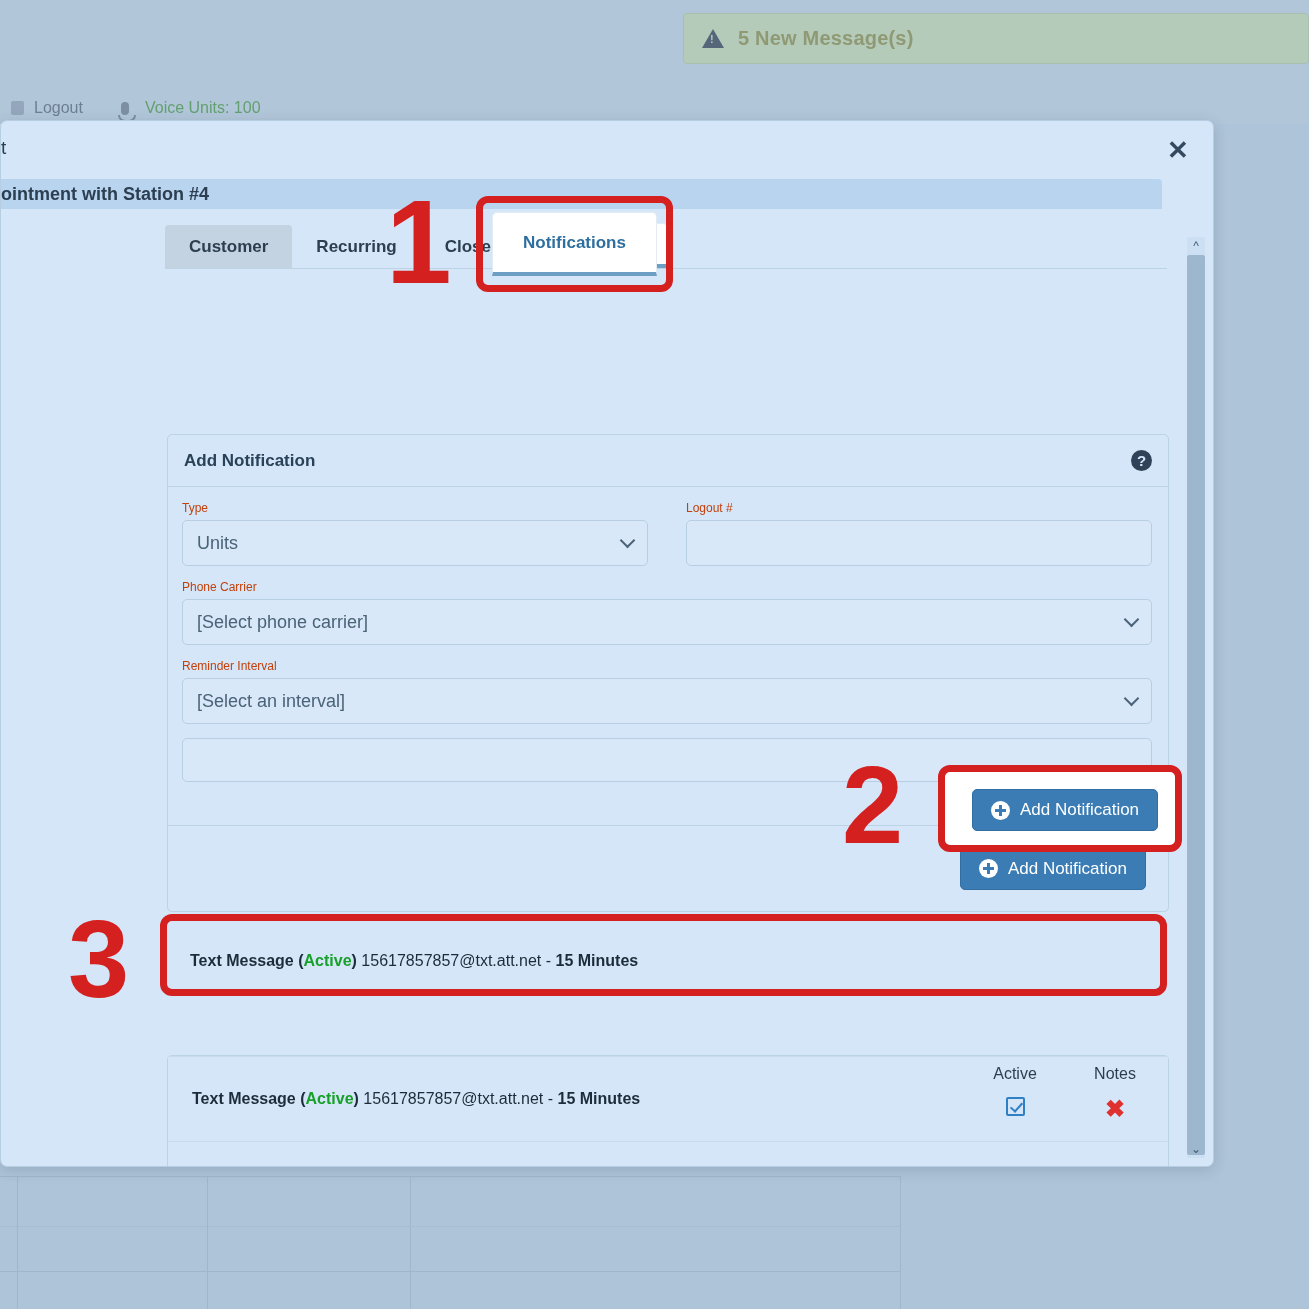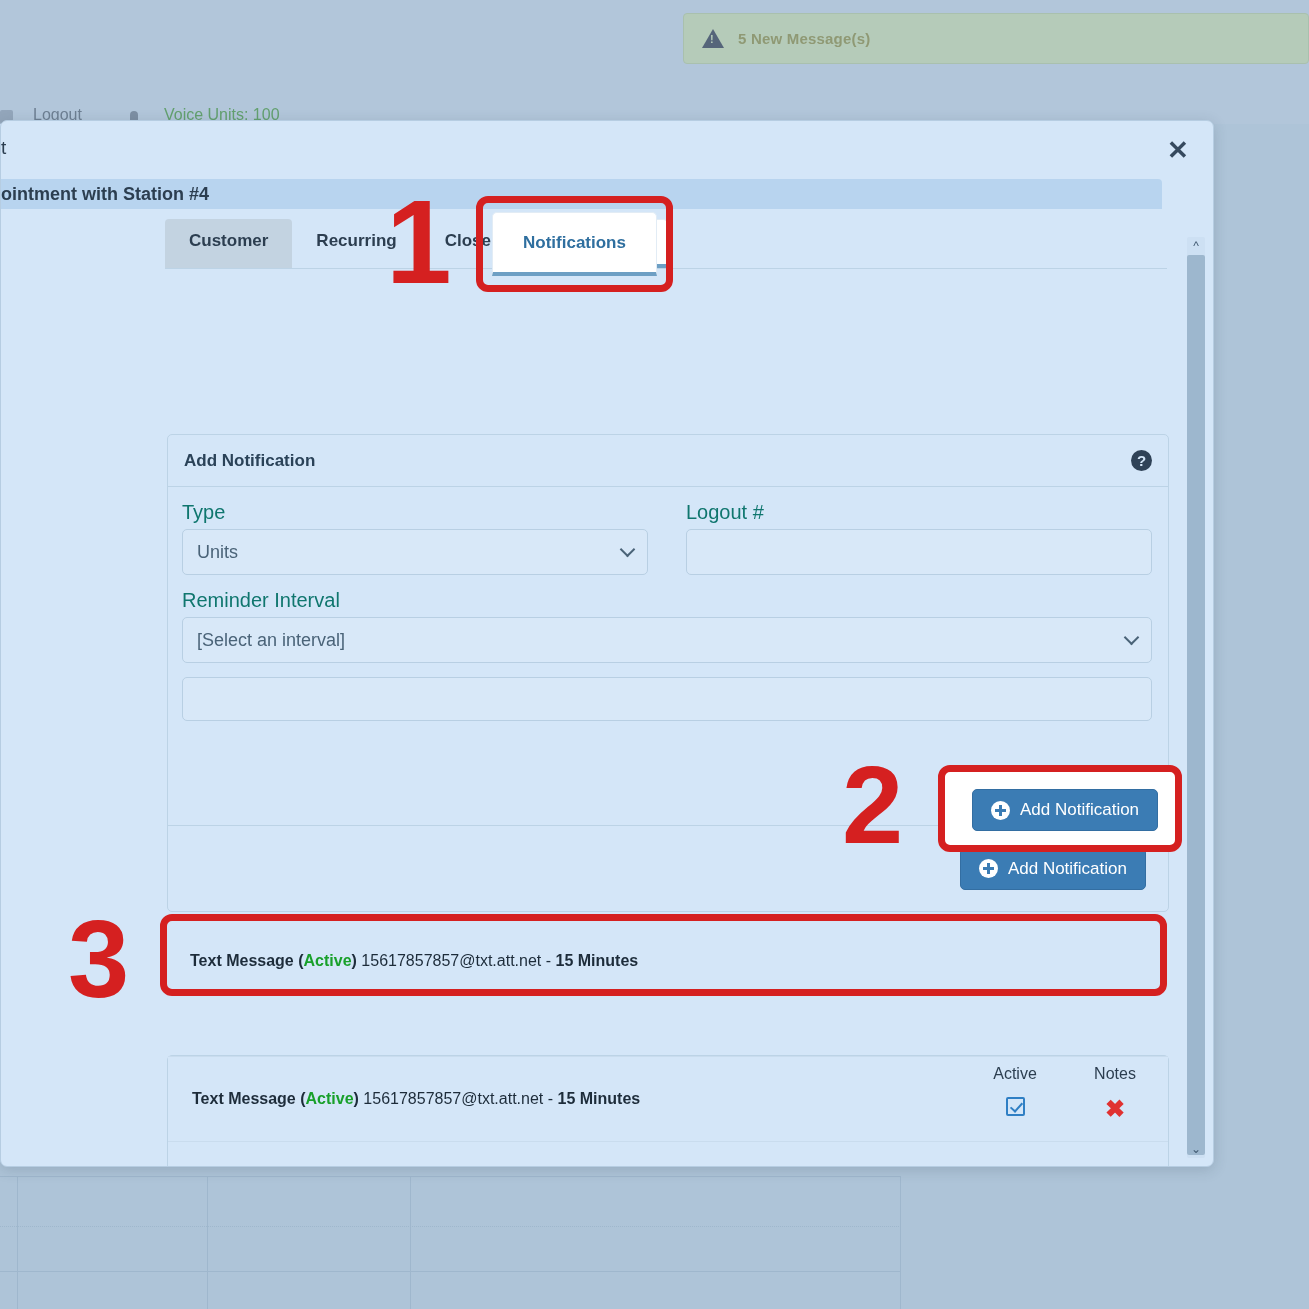--- a/index.html
+++ b/index.html
@@ -26,27 +26,27 @@
   .msg-banner .warn-tri {
     width: 0; height: 0; position: relative;
     border-left: 11px solid transparent; border-right: 11px solid transparent;
     border-bottom: 19px solid #55657a;
   }
   .msg-banner .warn-tri::after {
     content: "!"; position: absolute; left: -3px; top: 5px;
     color: #b5cbb9; font-size: 11px; font-weight: bold; line-height: 1;
   }
   .msg-banner .msg-text {
-    color: #8f9974; font-size: 15px; font-weight: bold; letter-spacing: .2px;
+    color: #8f9974; font-size: 20px; font-weight: bold; letter-spacing: .2px;
   }
 
   .bg-utilbar {
     position: absolute; left: 0; top: 92px; width: 1309px; height: 32px;
-    background: #b2c6da; display: flex; align-items: flex-end; gap: 20px;
-    padding-left: 4px;
+    background: #b2c6da; display: flex; align-items: center; gap: 10px;
+    padding-left: 15px;
   }
   .bg-utilbar .lock-ico {
     width: 13px; height: 14px; background: #93a6bb; border-radius: 2px;
     position: relative; margin-left: -4px;
   }
   .bg-utilbar .logout-lnk { color: #6d7f92; font-size: 16px; }
   .bg-utilbar .mic-ico {
     width: 8px; height: 13px; background: #7d8fa3; border-radius: 4px;
     position: relative; margin-left: 28px;
   }
@@ -186,21 +186,21 @@
   .appt-bar {
     position: absolute; left: 0; top: 0; width: 1161px; height: 30px;
     background: #b8d4ef; color: #2c3e50; font-size: 18px; font-weight: bold;
     display: flex; align-items: center; border-radius: 0 4px 0 0;
   }
 
   
   .tabs {
     position: absolute; left: 164px; top: 40px; width: 1002px; height: 50px;
     border-bottom: 1px solid #bcd3e6;
-    display: flex; 
+    display: flex; align-items: flex-end;
   }
   .tab {
     padding: 13px 24px; font-size: 17px; font-weight: bold; color: #2c3e50;
     cursor: pointer; border-radius: 4px 4px 0 0; line-height: 1;
   }
   .tab.current { background: #c3d3e1; }
   .tab.active-notif {
     background: #ffffff; color: #2f6f9f;
     border: 1px solid #e2ecf5; border-bottom: 4px solid #6d9fc4;
     padding-bottom: 10px; border-radius: 5px 5px 0 0;
@@ -236,21 +236,21 @@
     margin-left: auto; width: 21px; height: 21px; border-radius: 50%;
     background: #2f4257; color: #d4e6f8; font-size: 15px; font-weight: bold;
     display: flex; align-items: center; justify-content: center; cursor: pointer;
   }
 
   .panel-add { left: 166px; top: 255px; width: 1002px; height: 478px; }
 
   .form-grid { padding: 14px 14px 0 14px; }
   .frow { display: flex; gap: 38px; }
   .fld { margin-bottom: 14px; }
-  .fld .lab { font-size: 20px; color: #0f766e; margin-bottom: 5px; }
+  .fld .lab { font-size: 12px; color: #c2410c; margin-bottom: 5px; }
   .ctl {
     height: 46px; background: #d8e8f8; border: 1px solid #b8cfe3;
     border-radius: 5px; display: flex; align-items: center;
     padding: 0 14px; font-size: 18px; color: #4a6378;
   }
   .ctl.select { justify-content: space-between; cursor: pointer; }
   .ctl .chev {
     width: 11px; height: 11px; border-right: 2px solid #4a6378;
     border-bottom: 2px solid #4a6378; transform: rotate(45deg);
     margin-top: -5px;
@@ -474,20 +474,27 @@
               </div>
             </div>
             <div class="fld" style="width:466px">
               <div class="lab">Logout #</div>
               <div class="ctl">
                 <span></span>
               </div>
             </div>
           </div>
 
+          <div class="fld" style="width:970px">
+            <div class="lab">Phone Carrier</div>
+            <div class="ctl select">
+              <span>[Select phone carrier]</span>
+              <span class="chev"></span>
+            </div>
+          </div>
 
           <div class="fld" style="width:970px">
             <div class="lab">Reminder Interval</div>
             <div class="ctl select">
               <span>[Select an interval]</span>
               <span class="chev"></span>
             </div>
           </div>
 
           <div class="fld" style="width:970px">

